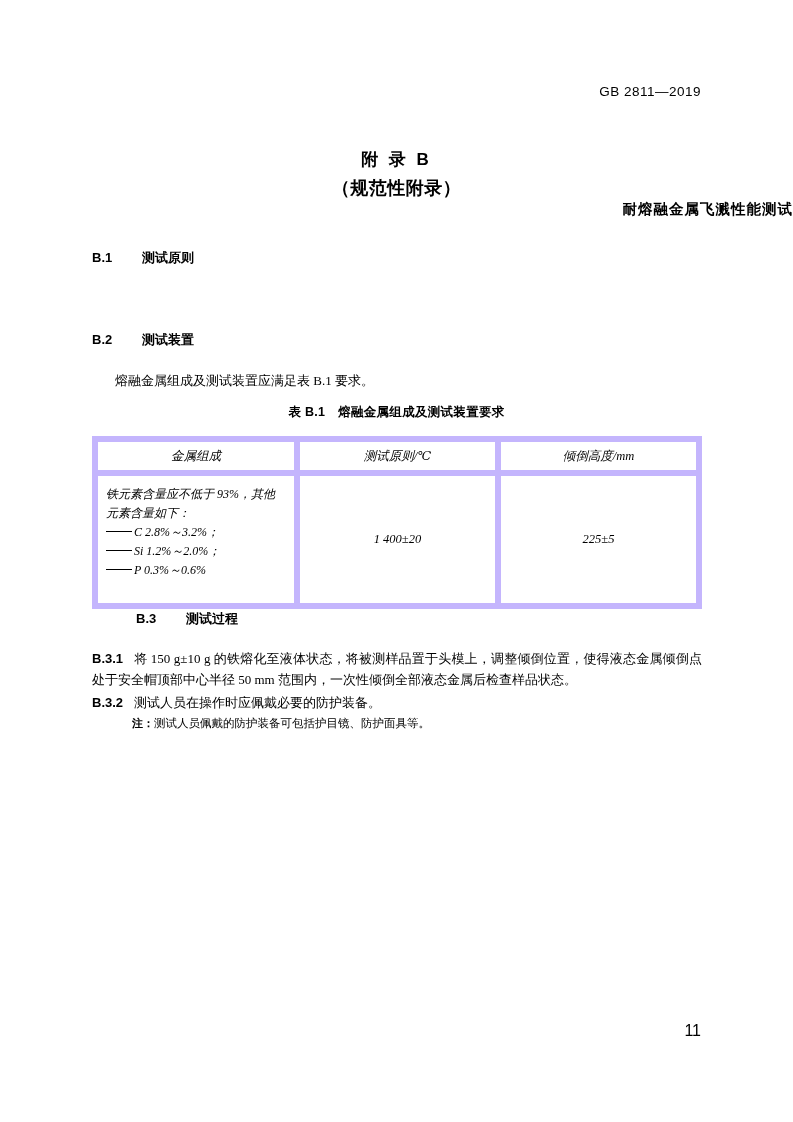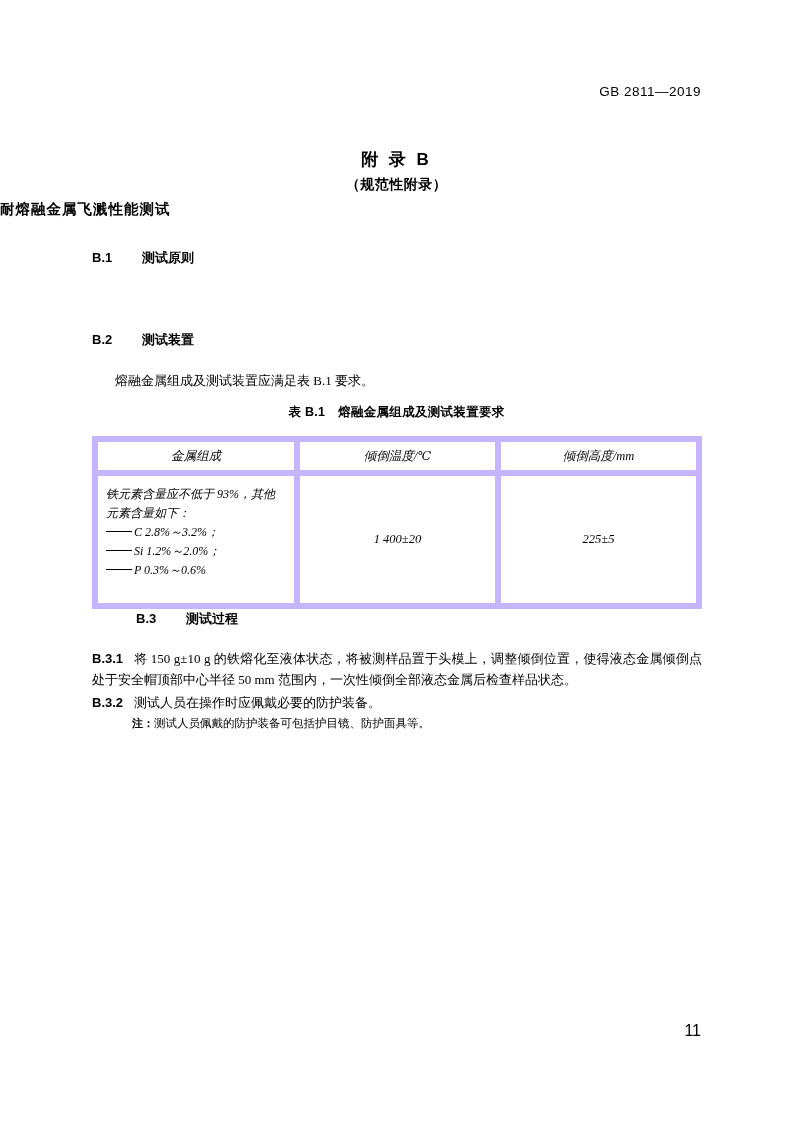--- a/index.html
+++ b/index.html
@@ -47,29 +47,29 @@
     letter-spacing: 3px;
   }
   .annex-sub {
     position: absolute;
     left: 0;
     top: 176px;
     width: 793px;
     text-align: center;
     font-family: "Liberation Sans", sans-serif;
     font-weight: bold;
-    font-size: 14px;
+    font-size: 18px;
     letter-spacing: 0.5px;
   }
   .annex-name {
     position: absolute;
     left: 0;
     top: 200px;
     width: 793px;
-    text-align: left;
+    text-align: right;
     font-family: "Liberation Sans", sans-serif;
     font-weight: bold;
     font-size: 14.5px;
     letter-spacing: 1px;
   }
 
   
   .sec-head {
     position: absolute;
     left: 92px;
@@ -209,21 +209,21 @@
     <span class="num">B.2</span><span>测试装置</span>
   </div>
   <div class="body-par" id="par-b2">熔融金属组成及测试装置应满足表 B.1 要求。</div>
 
   <div class="table-caption">表 B.1　熔融金属组成及测试装置要求</div>
 
   <table class="spec">
     <thead>
       <tr>
         <th class="col1">金属组成</th>
-        <th class="col2">倾倒温度/℃</th>
+        <th class="col2">测试原则/℃</th>
         <th class="col3">倾倒高度/mm</th>
       </tr>
     </thead>
     <tbody>
       <tr>
         <td class="comp">
           <div>铁元素含量应不低于 93%，其他元素含量如下：</div>
           <div class="dashitem"><span class="dash"></span><span>C 2.8%～3.2%；</span></div>
           <div class="dashitem"><span class="dash"></span><span>Si 1.2%～2.0%；</span></div>
           <div class="dashitem"><span class="dash"></span><span>P 0.3%～0.6%</span></div>

